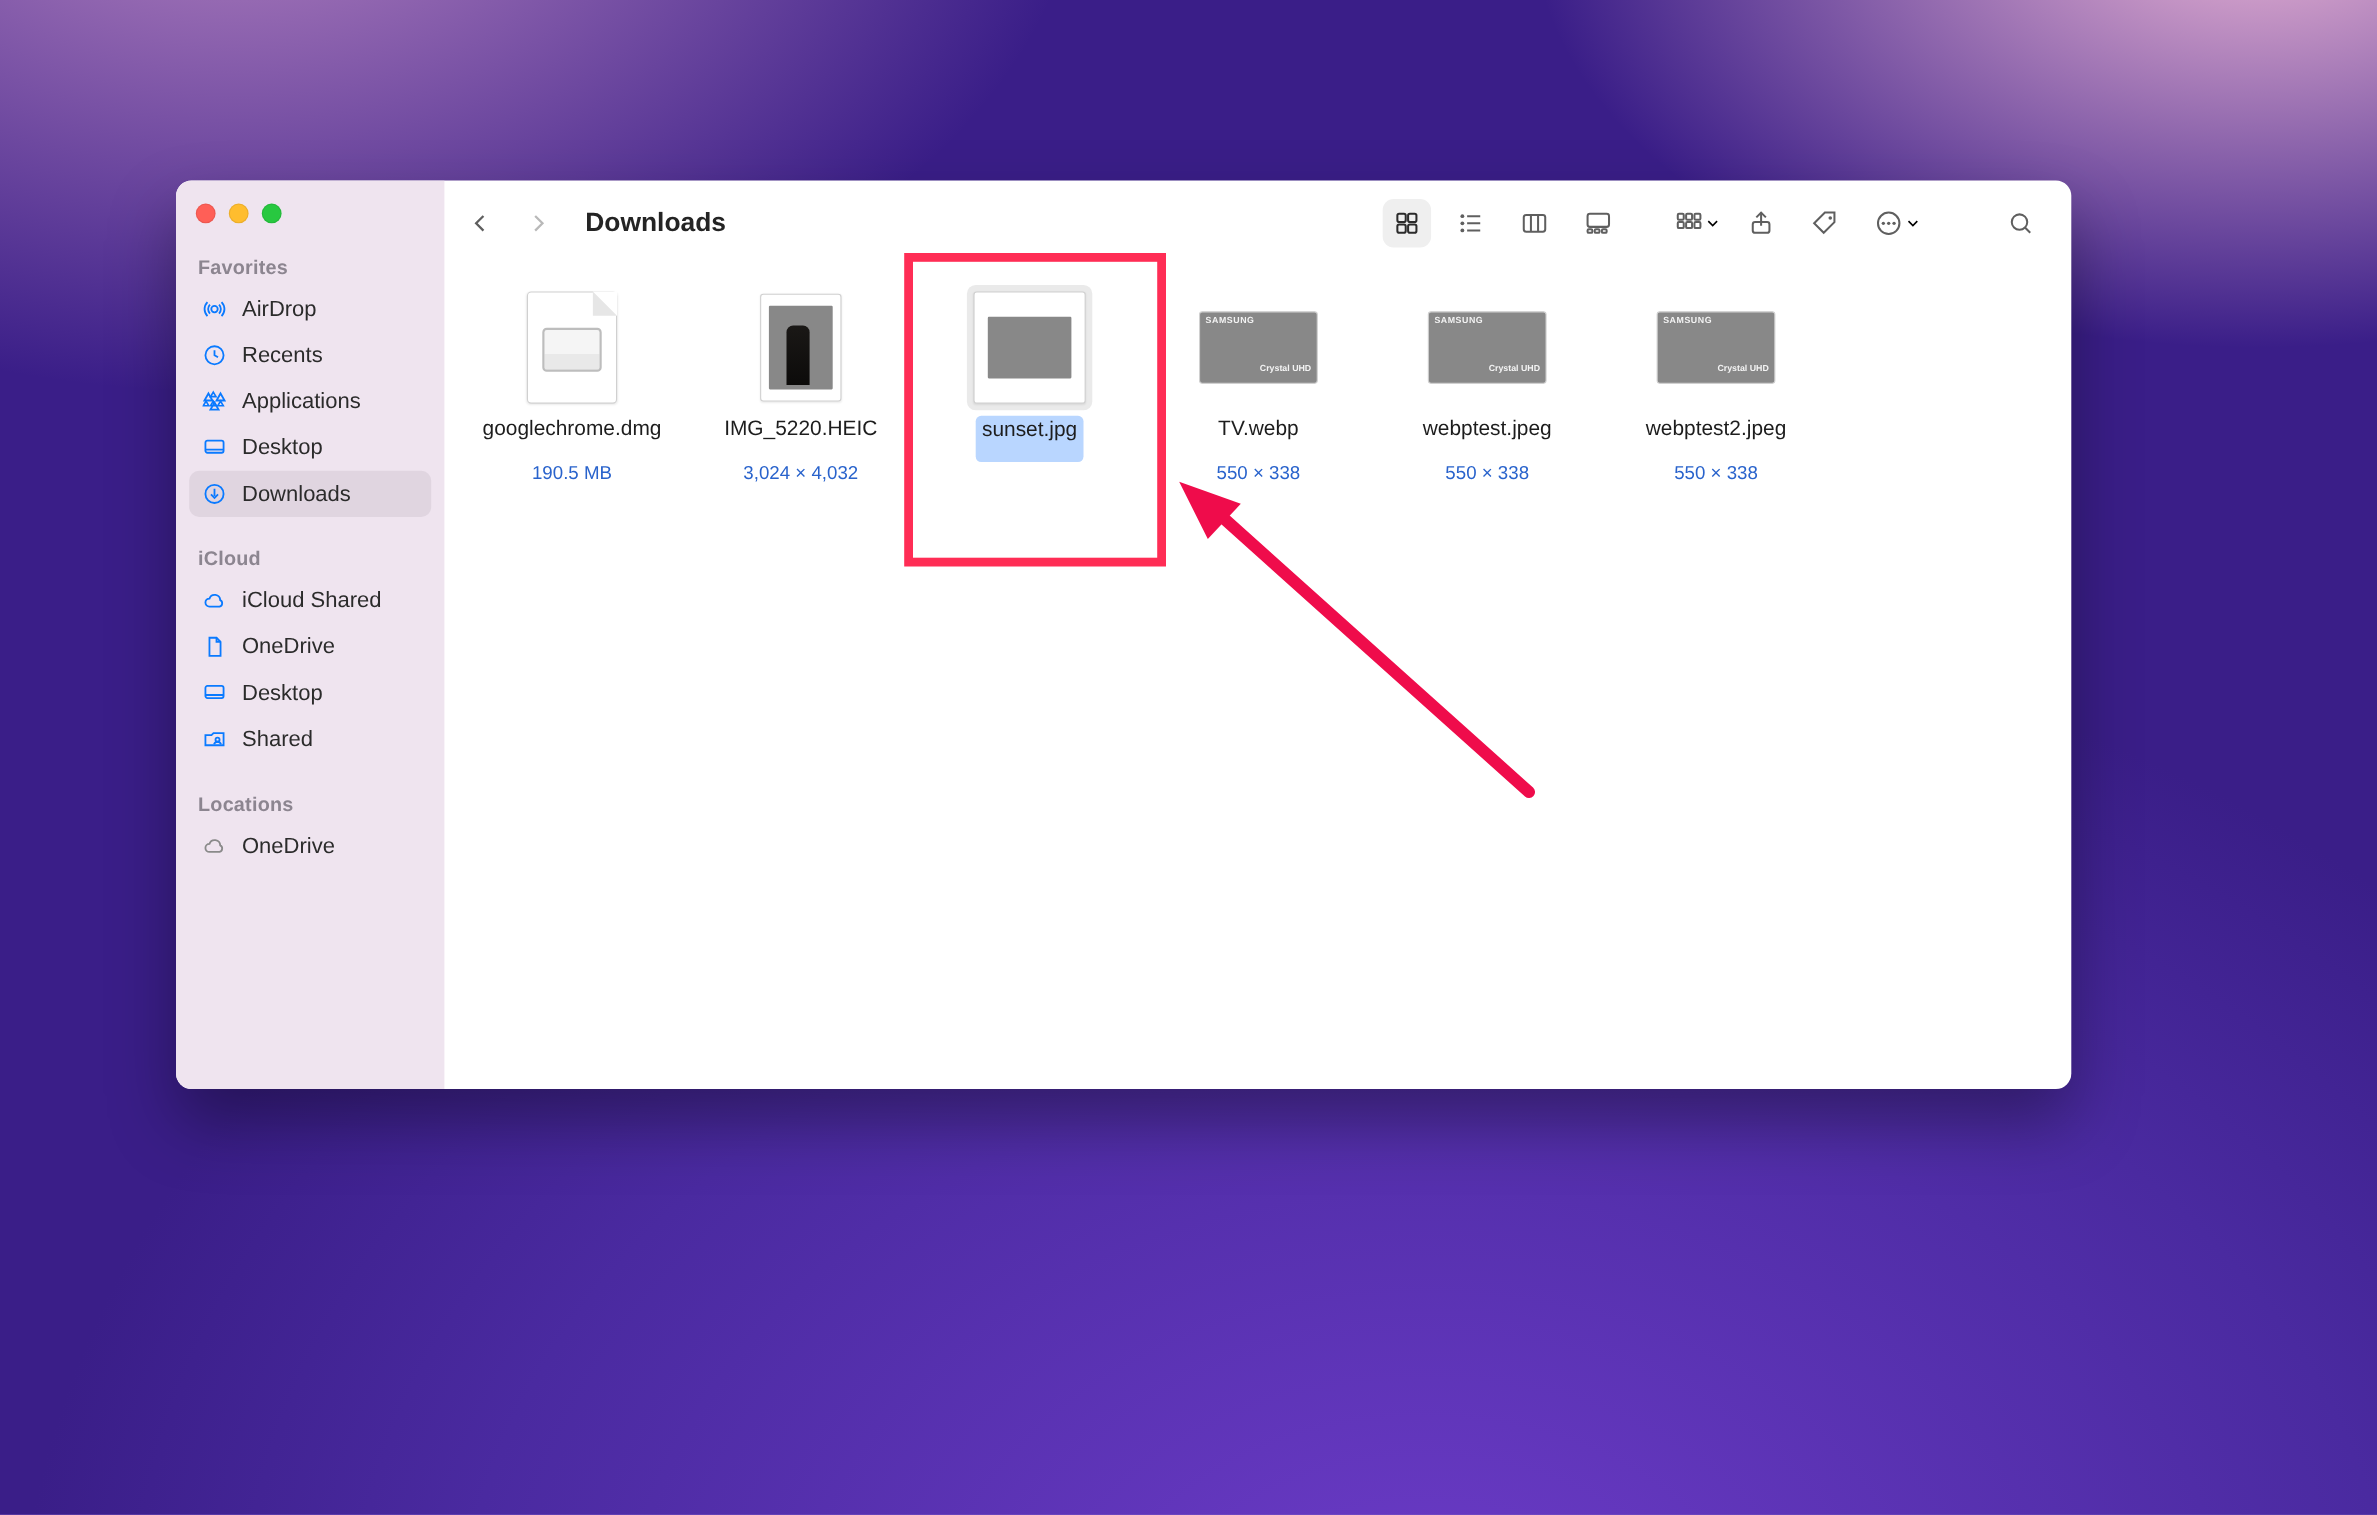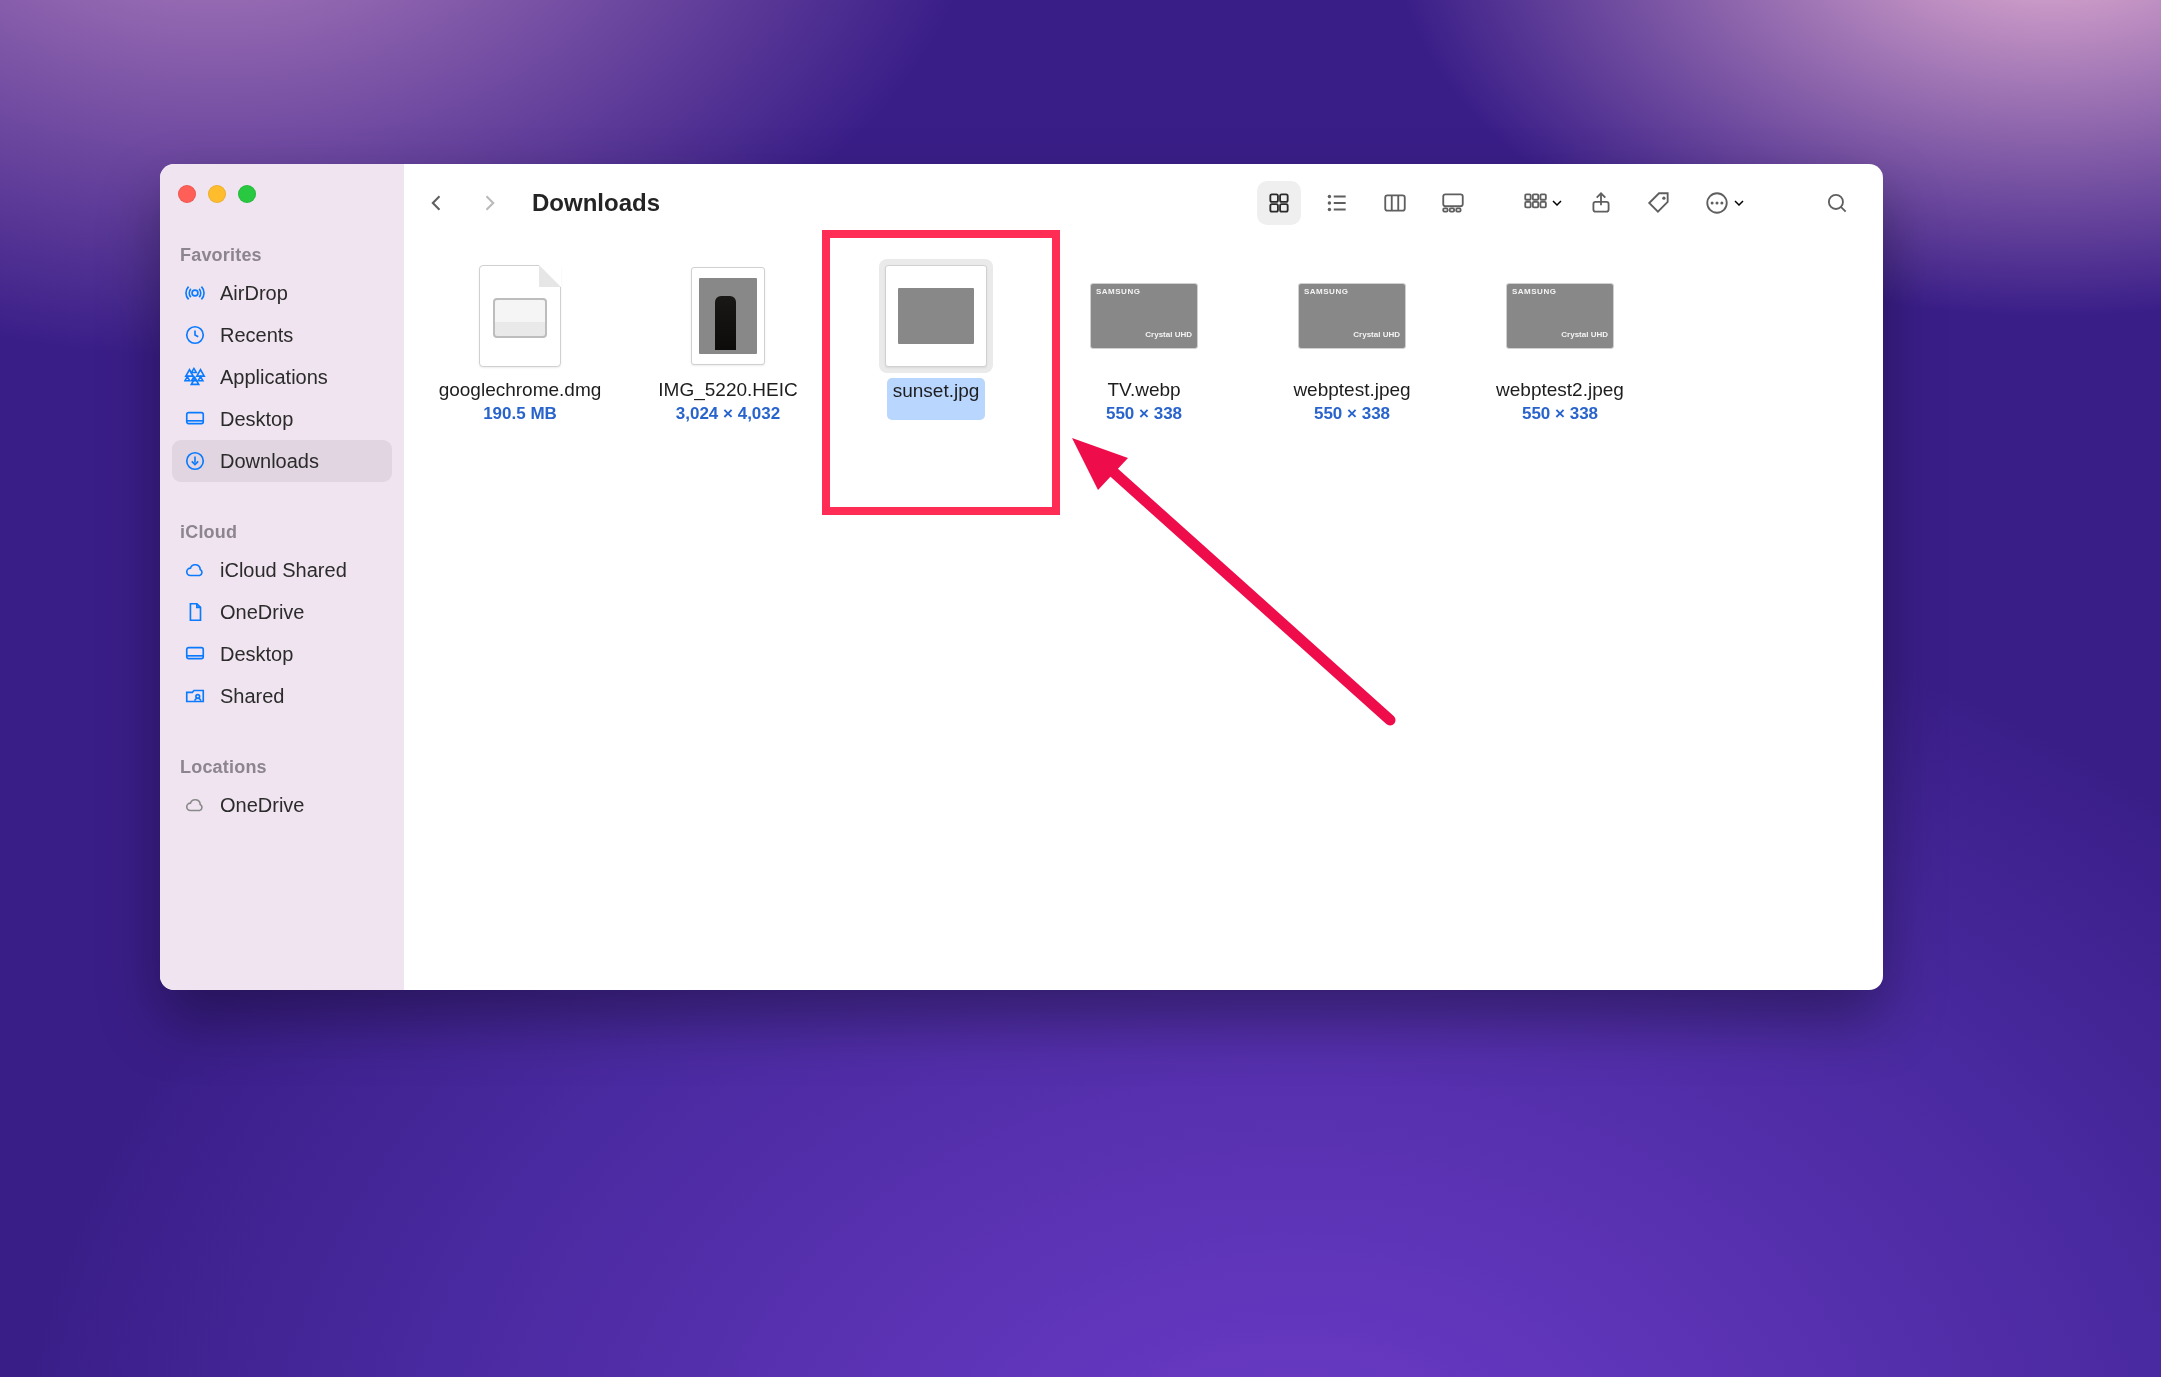--- a/index.html
+++ b/index.html
@@ -40,21 +40,21 @@
     overflow:hidden;
     display:flex;
   }
   
   .sidebar{
     width:244px; flex:0 0 244px;
     background:var(--sidebar-bg);
     padding:17px 12px 12px 12px;
     box-sizing:border-box;
     display:flex; flex-direction:column;
-    gap:20px;
+    gap:8px;
     border-top-left-radius:var(--window-radius);
     border-bottom-left-radius:var(--window-radius);
   }
   .traffic-lights{display:flex; gap:12px; padding:4px 6px 18px 6px;}
   .tl{width:18px;height:18px;border-radius:50%;}
   .tl.red{background:#ff5f57;box-shadow:inset 0 0 0 1px rgba(0,0,0,.08);}
   .tl.yellow{background:#ffbd2e;box-shadow:inset 0 0 0 1px rgba(0,0,0,.08);}
   .tl.green{background:#28c840;box-shadow:inset 0 0 0 1px rgba(0,0,0,.08);}
   .sb-heading{
     font-size:18px; font-weight:600; color:var(--sidebar-heading);
@@ -105,21 +105,21 @@
     margin-bottom:8px; position:relative;
   }
   .thumb .polaroid{
     width:100px;height:100px;background:#fff;border:1px solid #d0d0d0;border-radius:3px;
     display:flex;align-items:center;justify-content:center;box-shadow:0 1px 2px rgba(0,0,0,.08);
   }
   .thumb .photo{width:76%;height:56%;background:#888;border-radius:1px;}
   .thumb.raw .photo{height:80%;width:80%;}
   .thumb .wide{width:108px;height:64px;border-radius:3px;background:#888;border:1px solid #d0d0d0;}
   .fname{font-size:19px;color:#1d1d1d;line-height:1.25;max-width:190px;word-break:break-all;}
-  .fmeta{font-size:17px;color:var(--meta-blue);margin-top:2px;font-weight:bold;}
+  .fmeta{font-size:17px;color:var(--meta-blue);margin-top:18px;}
   .selected-thumb-wrap{
     background:#eaeaea;border-radius:8px;padding:6px;
   }
   .fname.selected{
     background:#b9d6ff; color:#1d1d1d; padding:1px 6px 17px 6px; border-radius:5px; display:inline-block;
   }
   
   .sunset{
     background:linear-gradient(to bottom,#6d7ea6 0%, #a578b0 28%, #f5b087 48%, #8b3b6d 60%, #2b1730 100%);
   }

